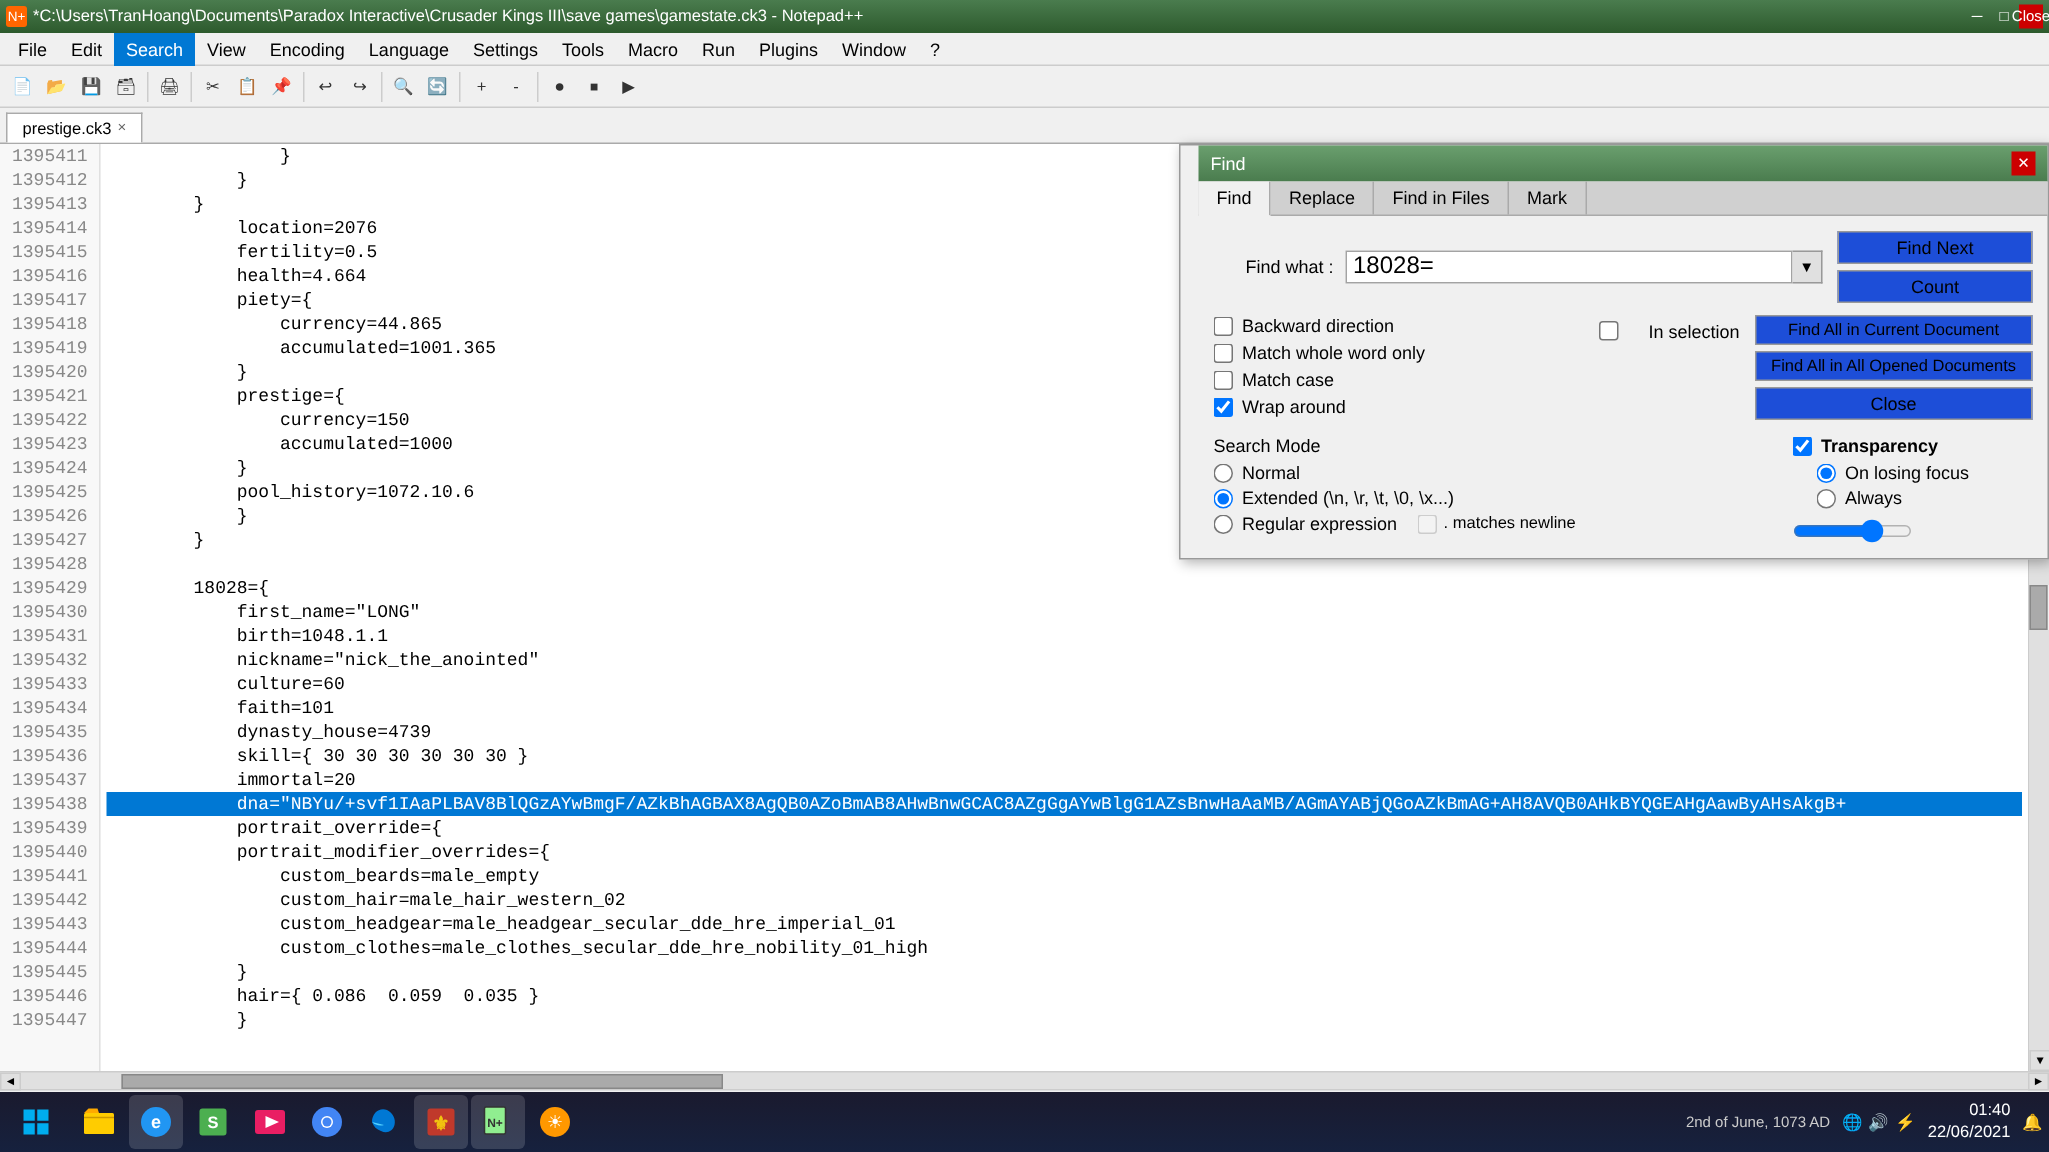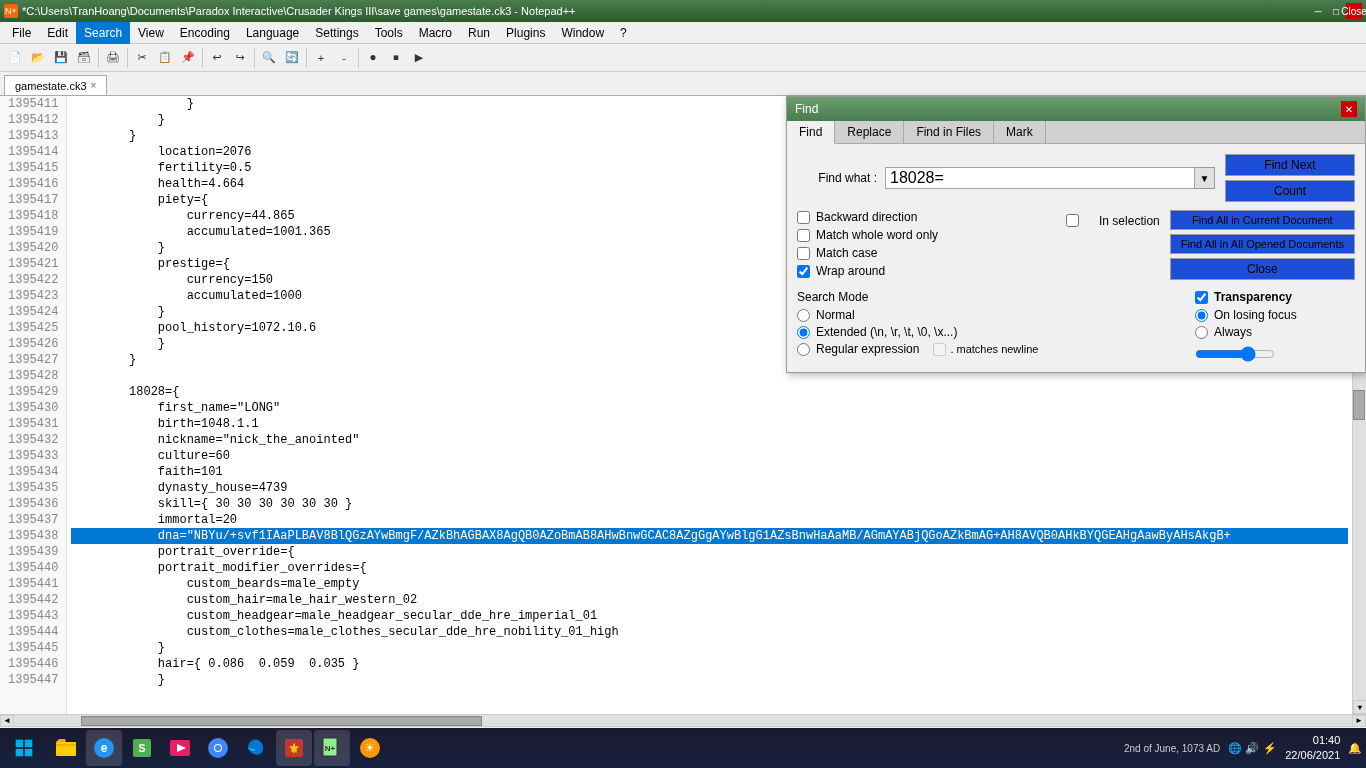--- a/index.html
+++ b/index.html
@@ -123,20 +123,21 @@
     
     #find-dialog {
       position: absolute;
       top: 0;
       right: 0;
       width: 580px;
       background: #f0f0f0;
       border: 1px solid #999;
       box-shadow: 2px 2px 8px rgba(0,0,0,0.3);
       z-index: 100;
+      padding-left: 12px;
     }
     #find-dialog-header {
       background: linear-gradient(to bottom, #6a9f6e, #4a7c4e);
       color: white;
       padding: 4px 8px;
       display: flex;
       justify-content: space-between;
       align-items: center;
       font-size: 12px;
     }
@@ -193,21 +194,21 @@
 
     .find-options { display: flex; flex-direction: column; gap: 4px; }
     .find-option { display: flex; align-items: center; gap: 6px; font-size: 12px; }
     .find-option input[type=checkbox], .find-option input[type=radio] { cursor: pointer; }
 
     .search-mode-label { font-size: 12px; font-weight: normal; margin-bottom: 4px; }
     .search-mode-options { display: flex; flex-direction: column; gap: 3px; }
     .search-mode-option { display: flex; align-items: center; gap: 6px; font-size: 12px; }
     .transparency-label { display: flex; align-items: center; gap: 6px; font-size: 12px; font-weight: bold; }
     .transparency-options { margin-top: 4px; display: flex; flex-direction: column; gap: 3px; }
-    .transparency-option { display: flex; align-items: center; gap: 6px; font-size: 12px; }
+    .transparency-option { display: flex; align-items: center; gap: 6px; font-size: 12px; margin-left: 16px; }
     .transparency-slider { width: 80px; margin-top: 4px; }
 
     
     #status-bar {
       background: #f0f0f0;
       height: 22px;
       border-top: 1px solid #ccc;
       display: flex;
       align-items: center;
       padding: 0 8px;
@@ -335,21 +336,21 @@
   <div class="tb-btn">+</div>
   <div class="tb-btn">-</div>
   <div class="tb-sep"></div>
   <div class="tb-btn">⏺</div>
   <div class="tb-btn">⏹</div>
   <div class="tb-btn">▶</div>
 </div>
 
 <div id="tab-bar">
   <div class="tab active">
-    <span>gamestate.ck3</span>
+    <span>prestige.ck3</span>
     <span class="tab-close">×</span>
   </div>
 </div>
 
 <div id="main-area">
 
   <div id="code-editor">
     <div id="line-numbers">
         <div class="code-line">1395411</div>
         <div class="code-line">1395412</div>

